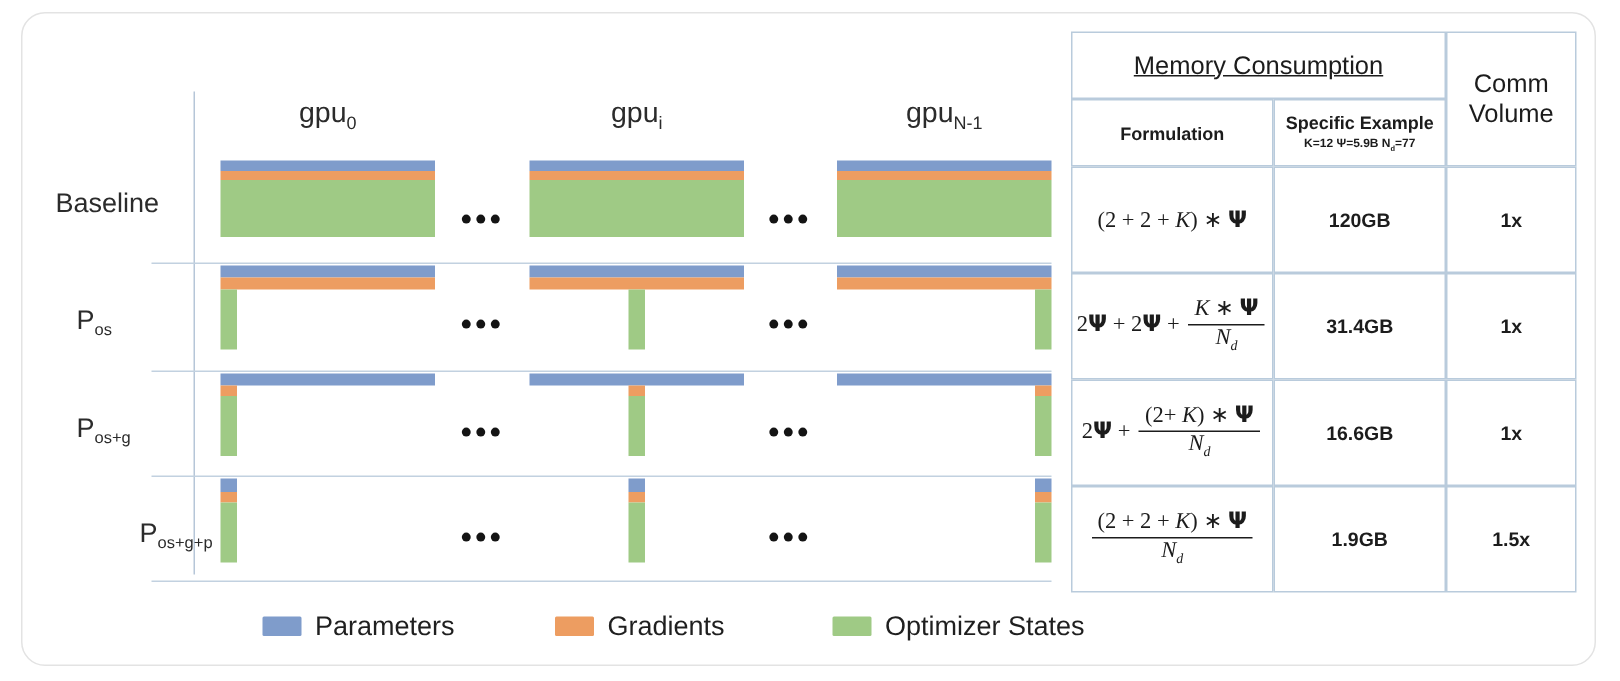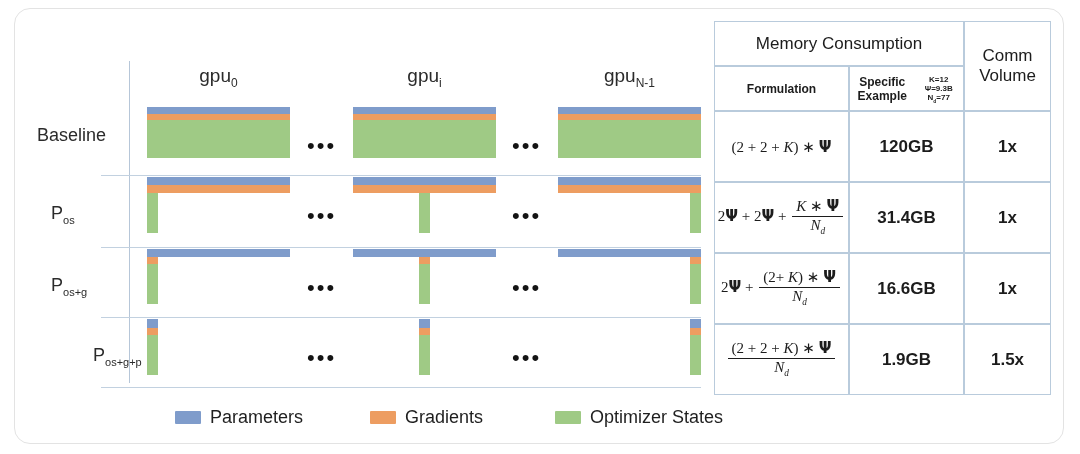--- a/index.html
+++ b/index.html
@@ -35,21 +35,21 @@
   .sw{width:26px;height:13px;border-radius:1px;}
   .lgt{font-size:18px;color:#1f1f1f;white-space:nowrap;}
 
   
   .table{position:absolute;left:699px;top:12px;width:337px;height:362px;}
   .tc{position:absolute;box-sizing:border-box;border:1px solid #b9cbdc;
       display:flex;align-items:center;justify-content:center;text-align:center;color:#1c1c1c;}
   .th-big{font-size:17px;}
   .th-sm{font-size:12px;font-weight:bold;}
   .th-note{font-size:8px;font-weight:bold;margin-top:2px;}
-  .val{font-size:17px;font-weight:bold;}
+  .val{font-size:13px;font-weight:bold;}
   .formula{font-size:15px;font-family:"Liberation Serif",serif;}
 
   .frac{display:inline-flex;flex-direction:column;align-items:center;vertical-align:middle;
         margin:0 2px;line-height:1.05;}
   .frac .num{border-bottom:1px solid #1c1c1c;padding:0 4px 1px;}
   .frac .den{padding:1px 4px 0;}
   .it{font-style:italic;}
   .psi{font-weight:bold;font-family:"DejaVu Sans",sans-serif;}
   sub{font-size:0.62em;vertical-align:sub;}
 </style>
@@ -163,33 +163,33 @@
         </div>
         <div class="lg" style="left: 520px; top: 2px; margin-left: 20px;">
           <span class="sw" style="background:#9fca85"></span>
           <span class="lgt">Optimizer States</span>
         </div>
       </div>
   </div>
 
   <div class="table">
 
-    <div class="tc th-big" style="left:0;top:0;width:250px;height:45px;">Memory Consumption</div>
+    <div class="tc th-big" style="left:0;top:0;width:250px;height:45px;text-decoration:underline;">Memory Consumption</div>
 
     <div class="tc th-sm" style="left:0;top:45px;width:135px;height:45px;">Formulation</div>
 
     <div class="tc th-big" style="left:250px;top:0;width:87px;height:90px;flex-direction:column;line-height:1.15;">
       <span>Comm</span>
       <span>Volume</span>
     </div>
 
-    <div class="tc" style="left:135px;top:45px;width:115px;height:45px;flex-direction:row;">
+    <div class="tc" style="left:135px;top:45px;width:115px;height:45px;flex-direction:column;">
       <span class="th-sm">Specific Example</span>
       <span class="th-note">
-        <span>K=12 Ψ=9.3B N</span><sub>d</sub><span>=77</span>
+        <span>K=12 Ψ=5.9B N</span><sub>d</sub><span>=77</span>
       </span>
     </div>
 
     <div id="tbody">
         <div class="tc formula" style="left: 0px; top: 90px; width: 135px; height: 71px;">
           <span>(2 + 2 + <span class="it">K</span>) ∗ <span class="psi">Ψ</span></span>
         </div>
         <div class="tc val" style="left: 135px; top: 90px; width: 115px; height: 71px;">120GB</div>
         <div class="tc val" style="left: 250px; top: 90px; width: 87px; height: 71px;">1x</div>
         <div class="tc formula" style="left: 0px; top: 161px; width: 135px; height: 71px;">

